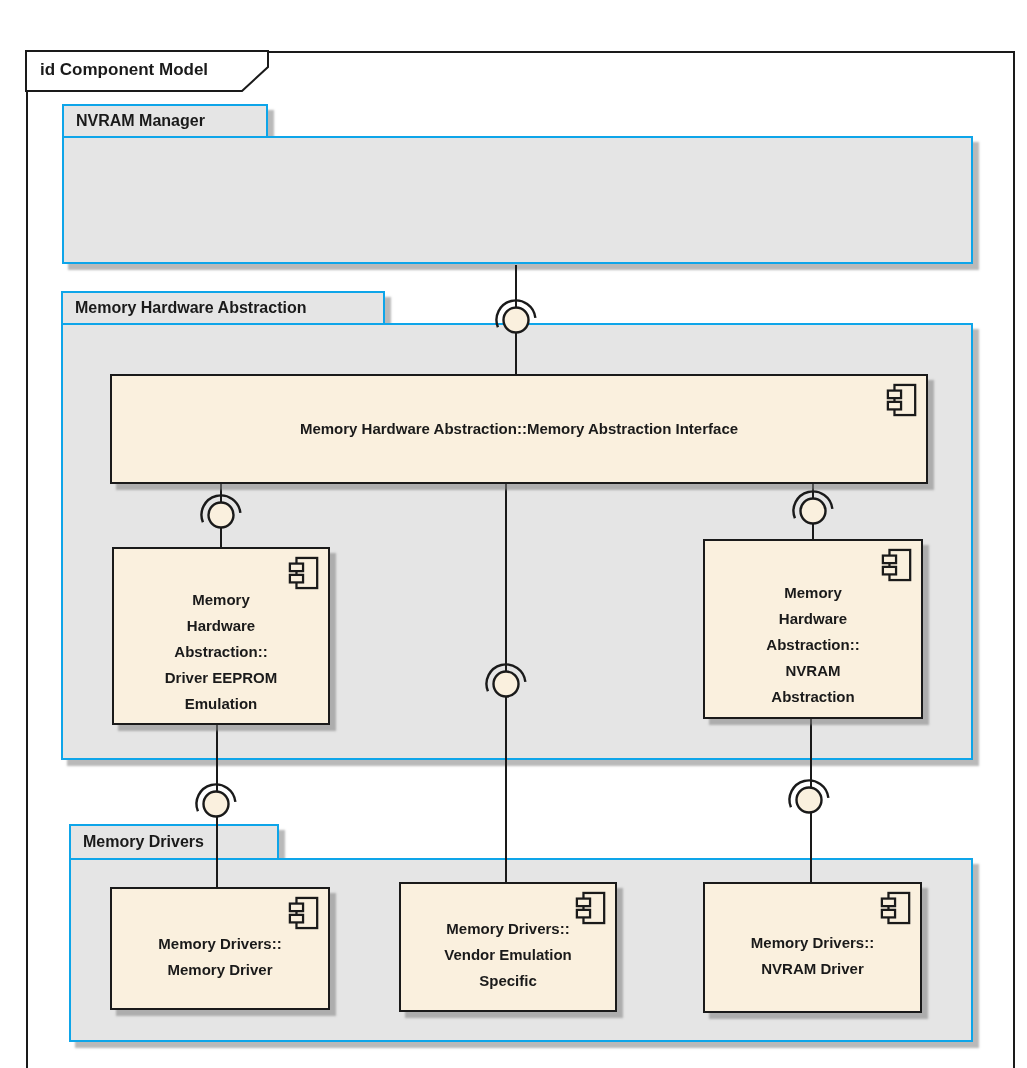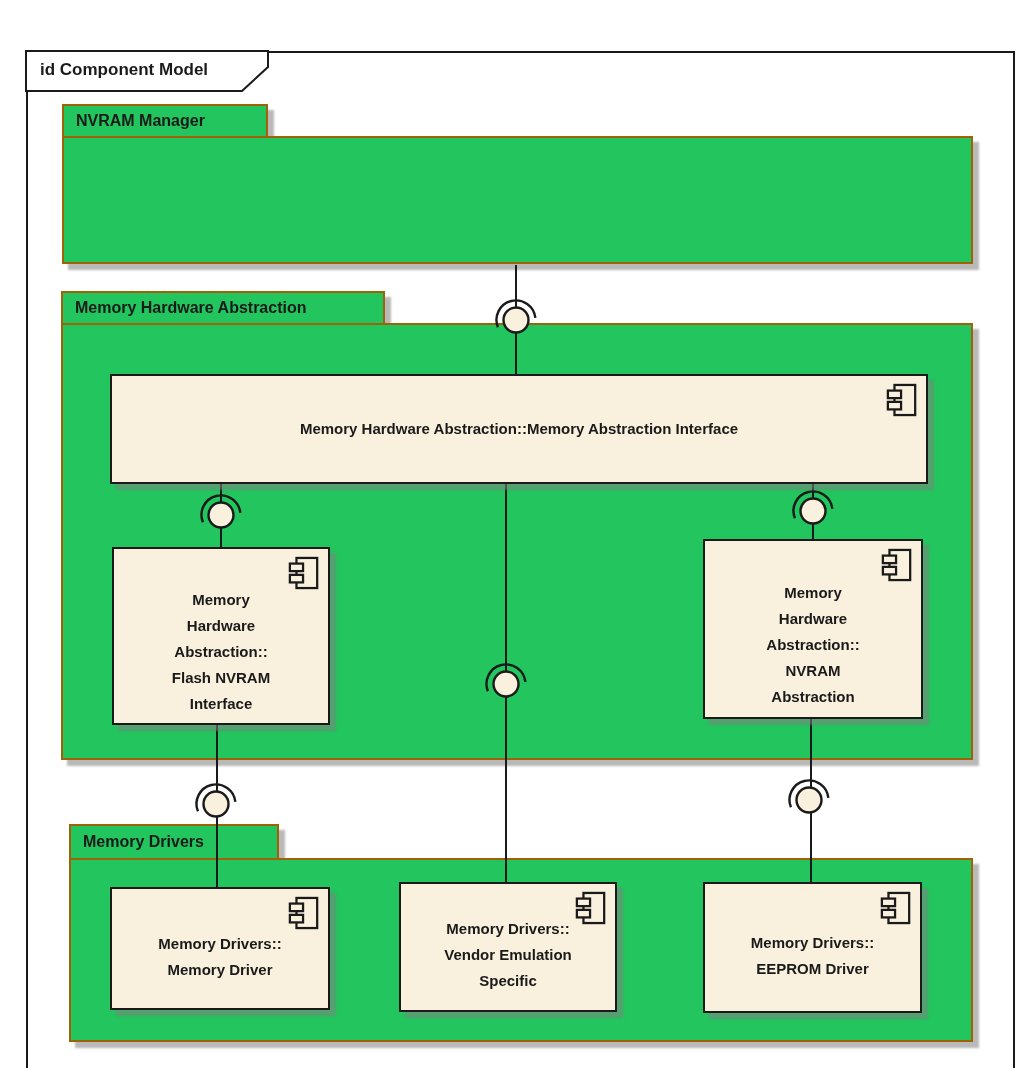--- a/index.html
+++ b/index.html
@@ -9,21 +9,21 @@
     font-family:"Liberation Sans","DejaVu Sans",sans-serif;color:#1a1a1a;margin-top:37px;
   }
   .abs{position:absolute;}
   
   .frame{left:26px;top:14px;width:989px;height:1034px;border:2px solid #1a1a1a;background:#ffffff;z-index:0;}
   .frame-tab-svg{left:25px;top:13px;width:246px;height:42px;z-index:2;}
   .frame-title{left:40px;top:23px;width:210px;height:20px;z-index:3;
     font-size:17px;font-weight:bold;line-height:20px;}
   
   .pkg-tab,.pkg-body{
-    background:#22c55e;border:2px solid #a16207;z-index:1;
+    background:#e5e5e5;border:2px solid #0ea5e9;z-index:1;
     box-shadow:6px 6px 2px rgba(128,128,128,0.55);
   }
   .pkg-tab{display:flex;align-items:center;padding:0 12px;font-size:16px;font-weight:bold;}
   .tab-nvram{left:62px;top:67px;width:206px;height:34px;}
   .body-nvram{left:62px;top:99px;width:911px;height:128px;}
   .tab-mha{left:61px;top:254px;width:324px;height:34px;}
   .body-mha{left:61px;top:286px;width:912px;height:437px;}
   .tab-md{left:69px;top:787px;width:210px;height:36px;}
   .body-md{left:69px;top:821px;width:904px;height:184px;}
   
@@ -108,22 +108,22 @@
 
   <div class="abs comp comp-fee">
     <svg class="glyph" viewBox="0 0 34 36">
       <rect x="9" y="2" width="22" height="32" fill="#FAF0DE" stroke="#1a1a1a" stroke-width="2.4"></rect>
       <rect x="2" y="8" width="14" height="8" fill="#FAF0DE" stroke="#1a1a1a" stroke-width="2.4"></rect>
       <rect x="2" y="20" width="14" height="8" fill="#FAF0DE" stroke="#1a1a1a" stroke-width="2.4"></rect>
     </svg>
     <span>Memory</span>
     <span>Hardware</span>
     <span>Abstraction::</span>
-    <span>Flash NVRAM</span>
-    <span>Interface</span>
+    <span>Driver EEPROM</span>
+    <span>Emulation</span>
   </div>
 
   <div class="abs comp comp-eea">
     <svg class="glyph" viewBox="0 0 34 36">
       <rect x="9" y="2" width="22" height="32" fill="#FAF0DE" stroke="#1a1a1a" stroke-width="2.4"></rect>
       <rect x="2" y="8" width="14" height="8" fill="#FAF0DE" stroke="#1a1a1a" stroke-width="2.4"></rect>
       <rect x="2" y="20" width="14" height="8" fill="#FAF0DE" stroke="#1a1a1a" stroke-width="2.4"></rect>
     </svg>
     <span>Memory</span>
     <span>Hardware</span>
@@ -153,18 +153,18 @@
     <span>Specific</span>
   </div>
 
   <div class="abs comp comp-ed">
     <svg class="glyph" viewBox="0 0 34 36">
       <rect x="9" y="2" width="22" height="32" fill="#FAF0DE" stroke="#1a1a1a" stroke-width="2.4"></rect>
       <rect x="2" y="8" width="14" height="8" fill="#FAF0DE" stroke="#1a1a1a" stroke-width="2.4"></rect>
       <rect x="2" y="20" width="14" height="8" fill="#FAF0DE" stroke="#1a1a1a" stroke-width="2.4"></rect>
     </svg>
     <span>Memory Drivers::</span>
-    <span>EEPROM Driver</span>
+    <span>NVRAM Driver</span>
   </div>
 
   <div class="abs watermark">CSDN @汽车电子嵌入式</div>
 
 </div>
 
 </body></html>

